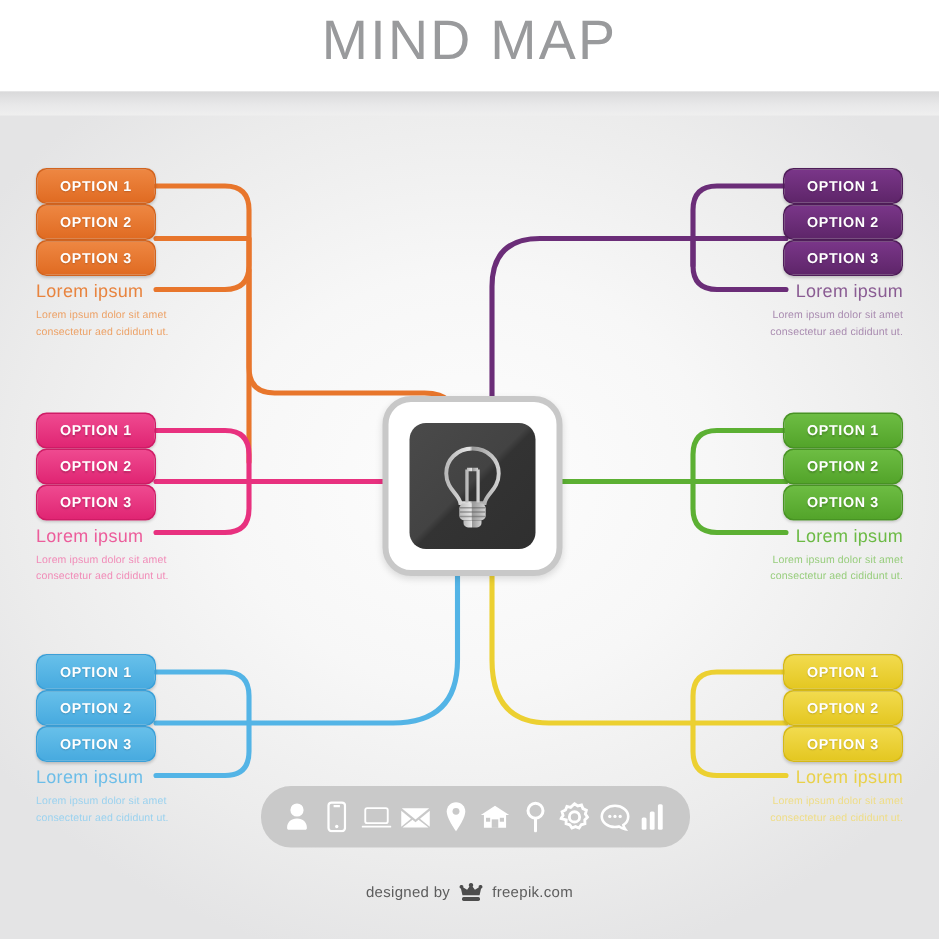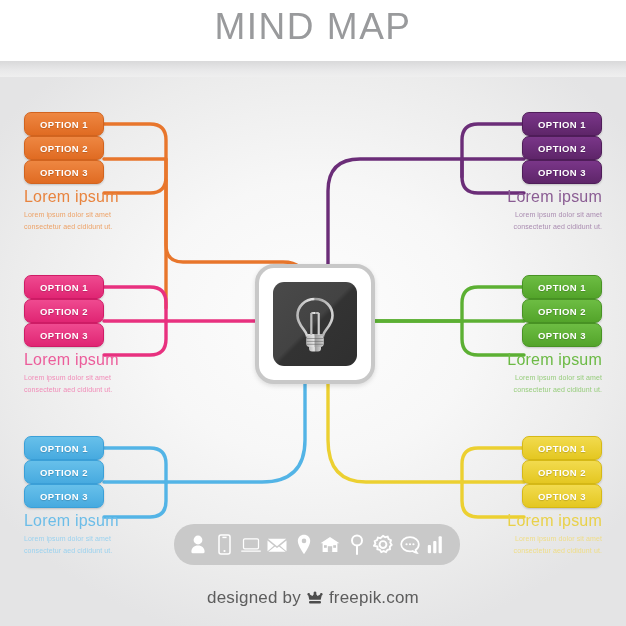--- a/index.html
+++ b/index.html
@@ -51,21 +51,21 @@
     color:#ffffff;
     font-size:9.5px; font-weight:bold; letter-spacing:.45px;
     font-family:"Liberation Sans", sans-serif;
     box-shadow:0 1px 2px rgba(0,0,0,.18);
     text-shadow:0 1px 1px rgba(0,0,0,.18);
   }
   .group.right .pill { margin-left:auto; }
 
   .cap {
     margin-top:4px;
-    font-size:16px; font-weight:400; letter-spacing:.2px;
+    font-size:12px; font-weight:400; letter-spacing:.2px;
     line-height:1.15;
   }
   .sub { margin-top:3px; font-size:7px; line-height:1.62; letter-spacing:.1px; }
   .group.right .cap, .group.right .sub { text-align:right; }
 
   
   .center-outer {
     position:absolute; left:255px; top:264px; width:120px; height:120px;
     border-radius:19px;
     background:#ffffff;
@@ -89,21 +89,21 @@
     display:flex; align-items:center; justify-content:space-between;
     padding:0 14px;
     z-index:4;
   }
   .ib-icon { width:20px; height:22px; display:flex; align-items:center; justify-content:center; }
 
   
   .footer {
     position:absolute; left:0; top:588px; width:626px;
     text-align:center; z-index:4;
-    color:#5d5d5d; font-size:17px; letter-spacing:.2px;
+    color:#5d5d5d; font-size:10px; letter-spacing:.2px;
     display:flex; align-items:center; justify-content:center; gap:5px;
   }
   .crown { display:inline-flex; align-items:center; }
 </style>
 </head>
 <body>
 
 <div id="stage">
 
   <div class="board"></div>

